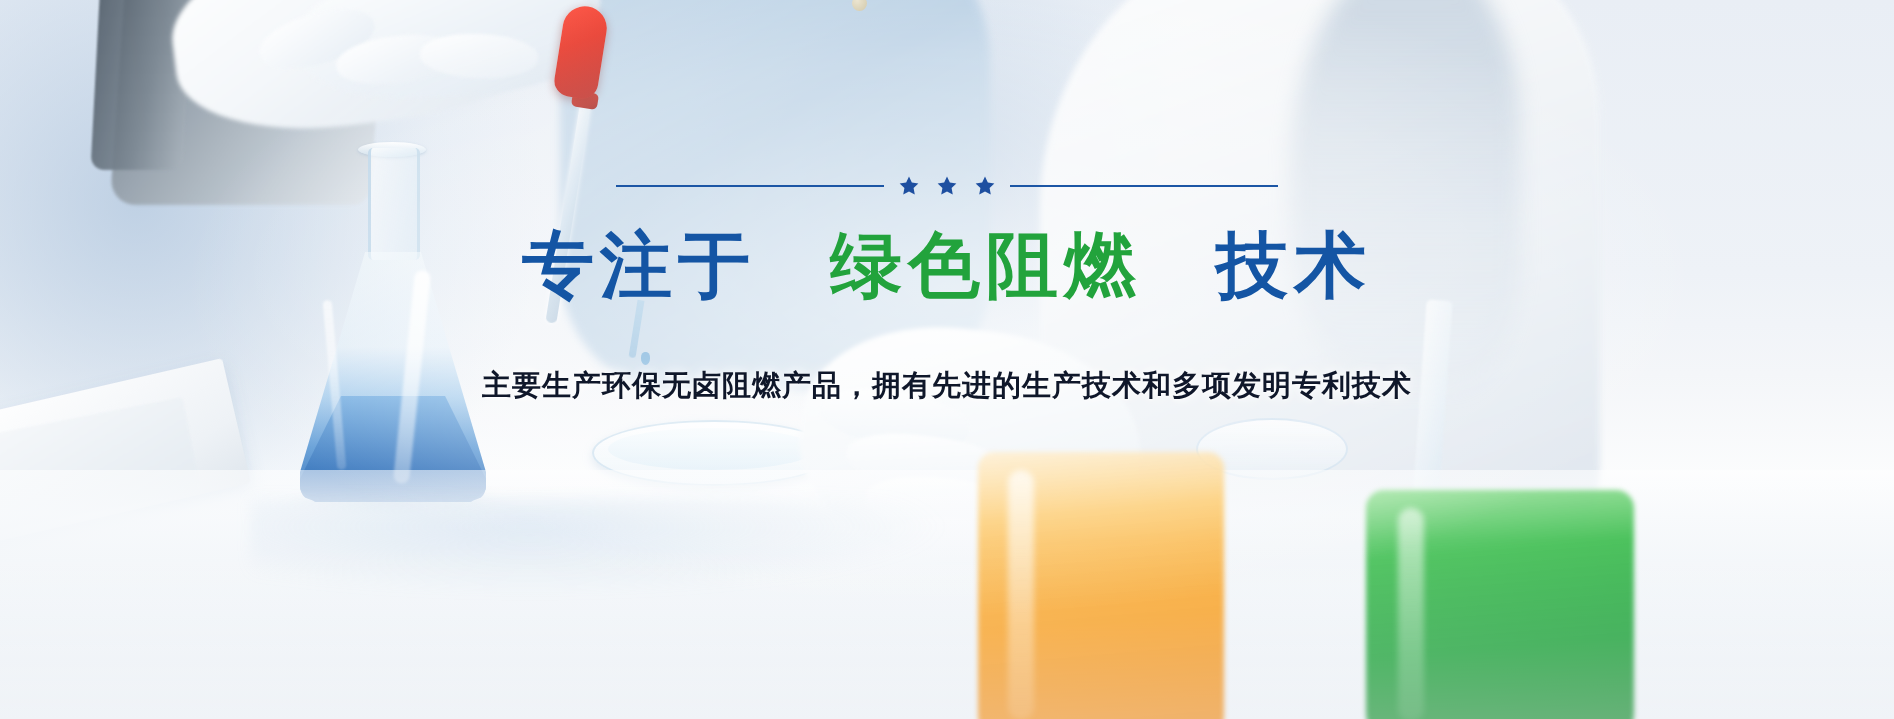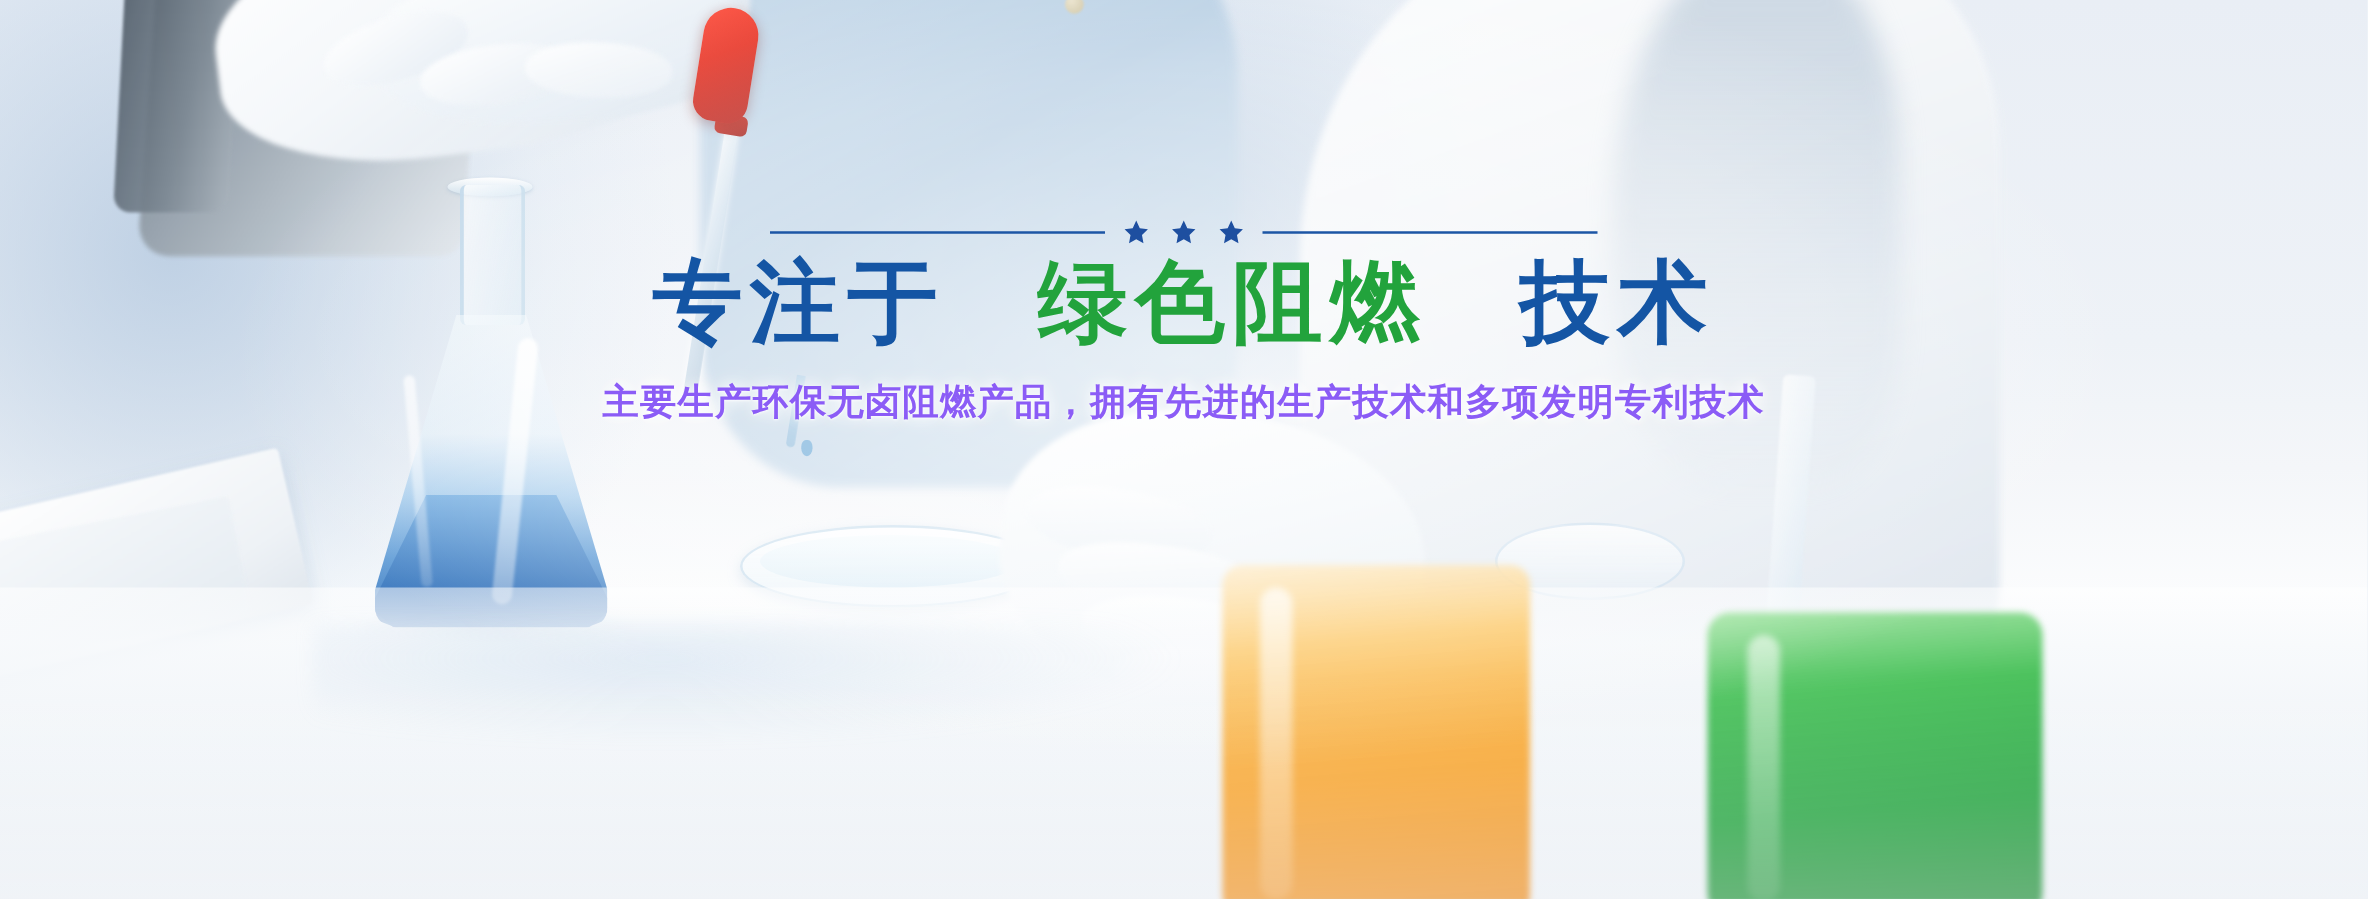--- a/index.html
+++ b/index.html
@@ -159,35 +159,35 @@
     background:radial-gradient(ellipse at 40% 30%,rgba(176,204,230,.32),rgba(240,246,250,0) 70%);filter:blur(7px);}
 
   
   .haze{position:absolute;inset:0;
     background:radial-gradient(ellipse 980px 420px at 50% 40%,rgba(255,255,255,.58),rgba(255,255,255,.26) 54%,rgba(255,255,255,0) 78%);}
   .blur-bottom{position:absolute;left:0;bottom:0;width:1894px;height:180px;
     background:linear-gradient(to top,rgba(255,255,255,.35),rgba(255,255,255,0));}
 
   
   .content{position:absolute;left:0;top:0;width:1894px;height:719px;
-    display:flex;flex-direction:column;align-items:center;}
+    display:flex;flex-direction:column;align-items:center;gap:23px;}
 
   .rule-row{display:flex;align-items:center;justify-content:center;gap:14px;margin-top:178px;height:16px;}
   .rule{height:2px;width:268px;background:#1c56a5;}
   .stars{display:flex;gap:16px;align-items:center;}
   .star{width:22px;height:22px;color:#1e4fa0;display:block;}
 
   .headline{margin-top:12px;font-size:72px;line-height:1;font-weight:bold;letter-spacing:6px;white-space:nowrap;}
   .h-blue{color:#1455a4;}
   .h-green{color:#22a33c;}
   .h-gap{display:inline-block;width:22px;}
 
   .eng{margin-top:20px;font-size:30px;font-weight:bold;letter-spacing:1.6px;color:#1f4e9c;white-space:nowrap;}
 
-  .tagline{margin-top:24px;font-size:29px;letter-spacing:1px;color:#8b5cf6;font-weight:600;white-space:nowrap;
+  .tagline{margin-top:42px;font-size:29px;letter-spacing:1px;color:#0f172a;font-weight:600;white-space:nowrap;
     text-shadow:0 0 10px rgba(255,255,255,.95),0 0 20px rgba(255,255,255,.8),0 1px 2px rgba(255,255,255,.9);}
 </style>
 </head>
 <body>
 
 <div class="banner">
 
   <div class="photo">
     <div class="bg-base"></div>
     <div class="bg-blue-l"></div>

